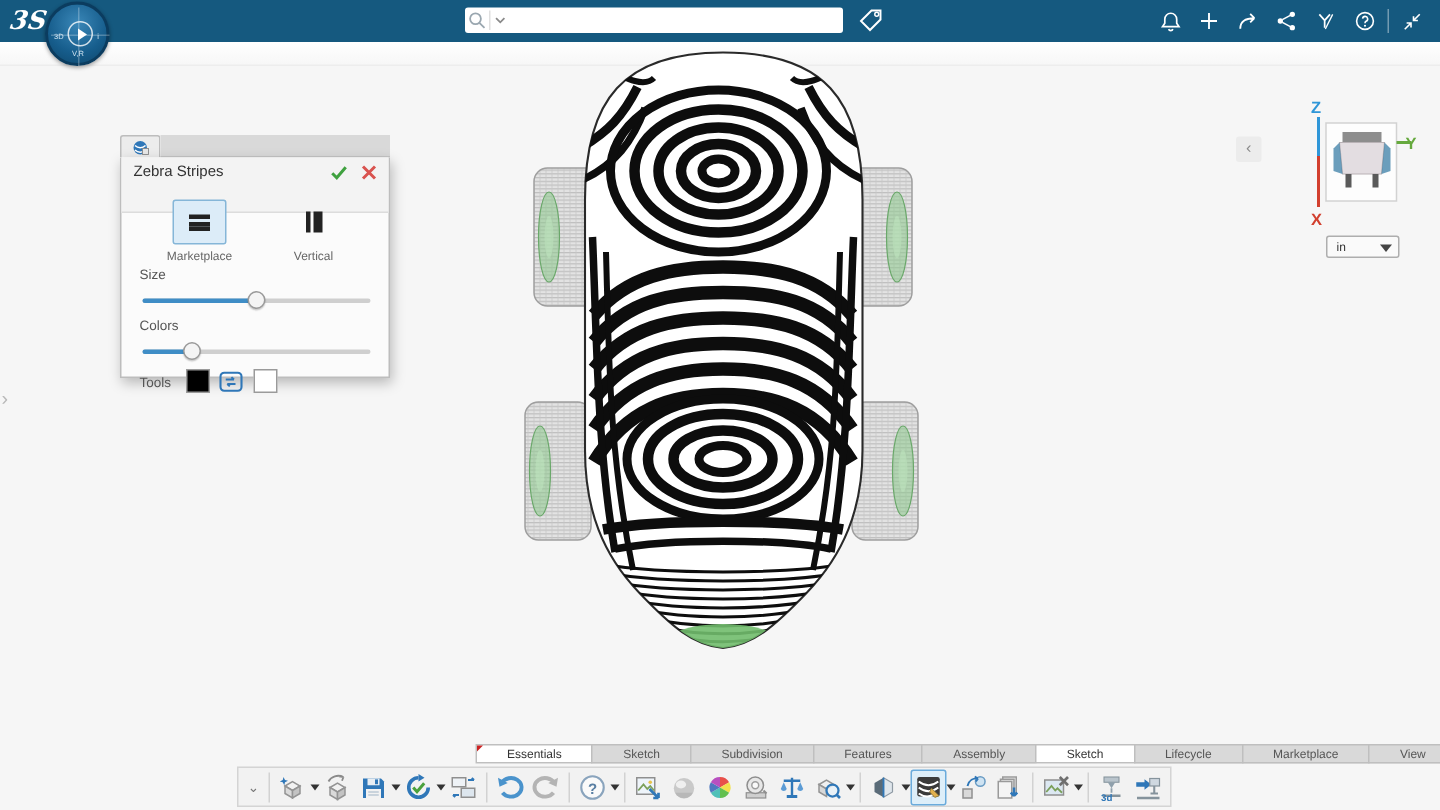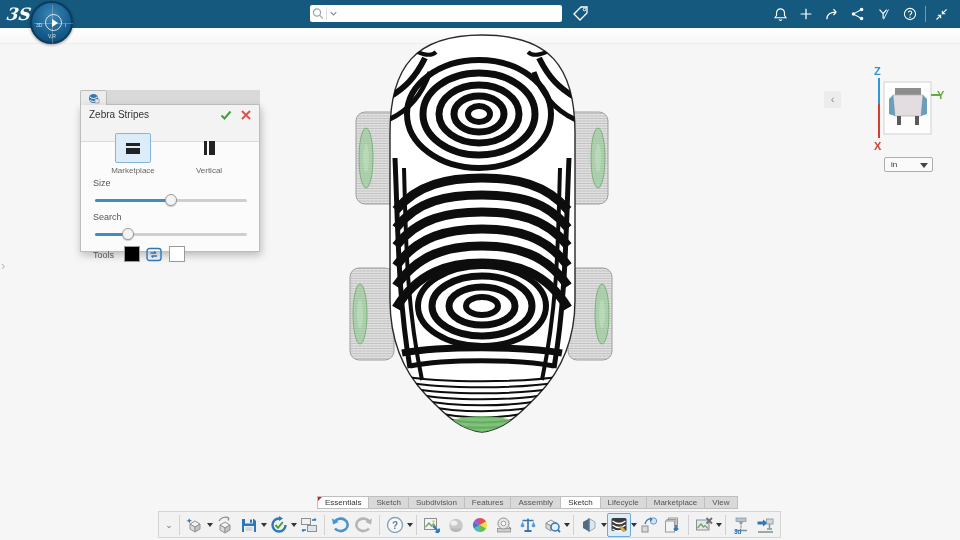--- a/index.html
+++ b/index.html
@@ -91,21 +91,21 @@
   .sl-handle { position:absolute; top:0; width:12px; height:12px; background:#f4f4f4; border:1px solid #9a9a9a;
                border-radius:50%; box-shadow:0 1px 1px rgba(0,0,0,.2); }
   .colors-row { position:absolute; top:141px; left:12px; height:17px; }
   .colors-lbl { position:absolute; left:0; top:4px; font-size:9px; color:#555; }
   .swatch { position:absolute; top:0; width:16px; height:16px; border:1px solid #9a9a9a; cursor:pointer; }
   .sw-black { left:31px; } .sw-white { left:76px; background:#fff; }
   .swap-ic { position:absolute; left:53px; top:1px; width:16px; height:15px; cursor:pointer; }
 
   
   .tabsbar { position:absolute; left:318px; top:496px; height:13px; display:flex; z-index:10; }
-  .tab { height:13px; line-height:12px; padding:0 7px; font-size:8px; color:#555; background:#d9d9d9;
+  .tab { height:13px; line-height:12px; padding:0 20px; font-size:8px; color:#555; background:#d9d9d9;
          border:1px solid #bfbfbf; margin-left:-1px; cursor:pointer; white-space:nowrap; position:relative; }
   .tab.active { background:#fff; color:#333; }
   .tab .flag { position:absolute; left:0; top:0; width:0; height:0; border-top:4px solid #cc2222; border-right:4px solid transparent; }
 
   
   .toolbar { position:absolute; left:158px; top:511px; height:27px; background:#f2f2f2;
              border:1px solid #d4d4d4; display:flex; align-items:center; padding:0 3px; z-index:10; }
   .tb-collapse { width:14px; height:22px; color:#777; font-size:9px; text-align:center; line-height:22px; cursor:pointer; }
   .tico { width:24px; height:24px; display:flex; align-items:center; justify-content:center; border:1px solid transparent;
           border-radius:2px; cursor:pointer; position:relative; }
@@ -309,21 +309,21 @@
       <div class="orient-lbl ol-h">Marketplace</div>
       <div class="orient-lbl ol-v">Vertical</div>
 
       <div class="fld-lbl lbl-size">Size</div>
       <div class="slider sl-size">
         <div class="sl-track"></div>
         <div class="sl-fill" style="width:50%"></div>
         <div class="sl-handle" style="left:calc(50% - 6px)"></div>
       </div>
 
-      <div class="fld-lbl lbl-density">Search</div>
+      <div class="fld-lbl lbl-density">Colors</div>
       <div class="slider sl-density">
         <div class="sl-track"></div>
         <div class="sl-fill" style="width:22%"></div>
         <div class="sl-handle" style="left:calc(22% - 6px)"></div>
       </div>
 
       <div class="colors-row">
         <div class="colors-lbl">Tools</div>
         <div class="swatch sw-black" style="background:#000"></div>
         <svg class="swap-ic" viewBox="0 0 16 15">

